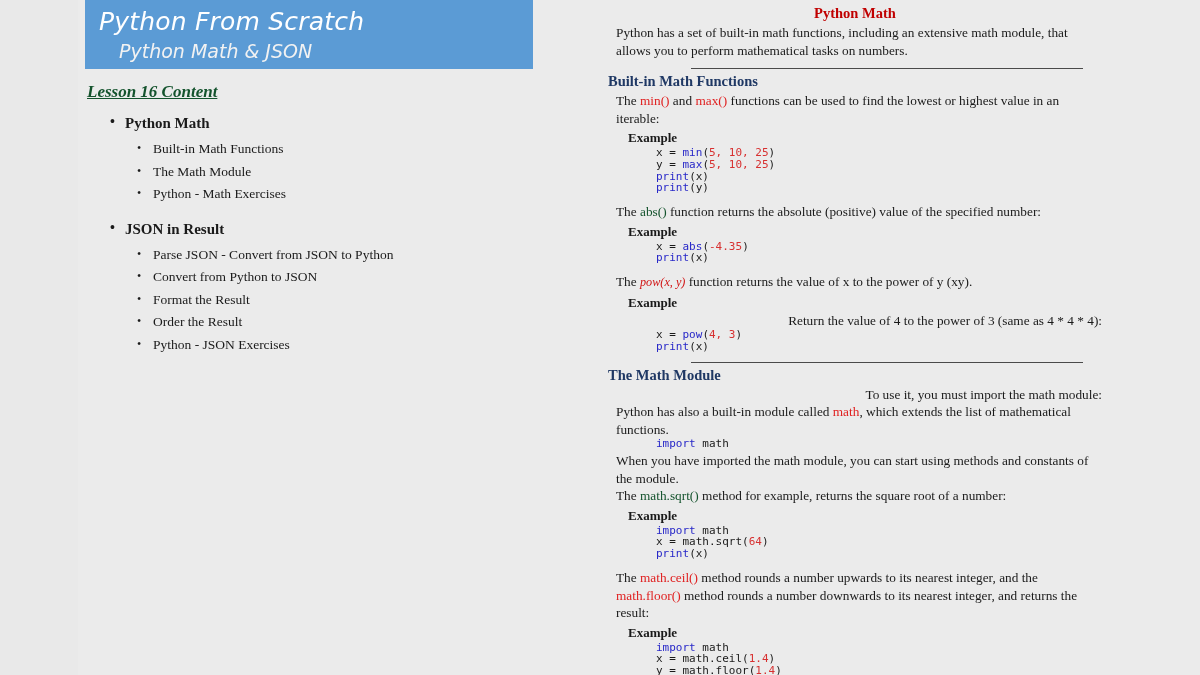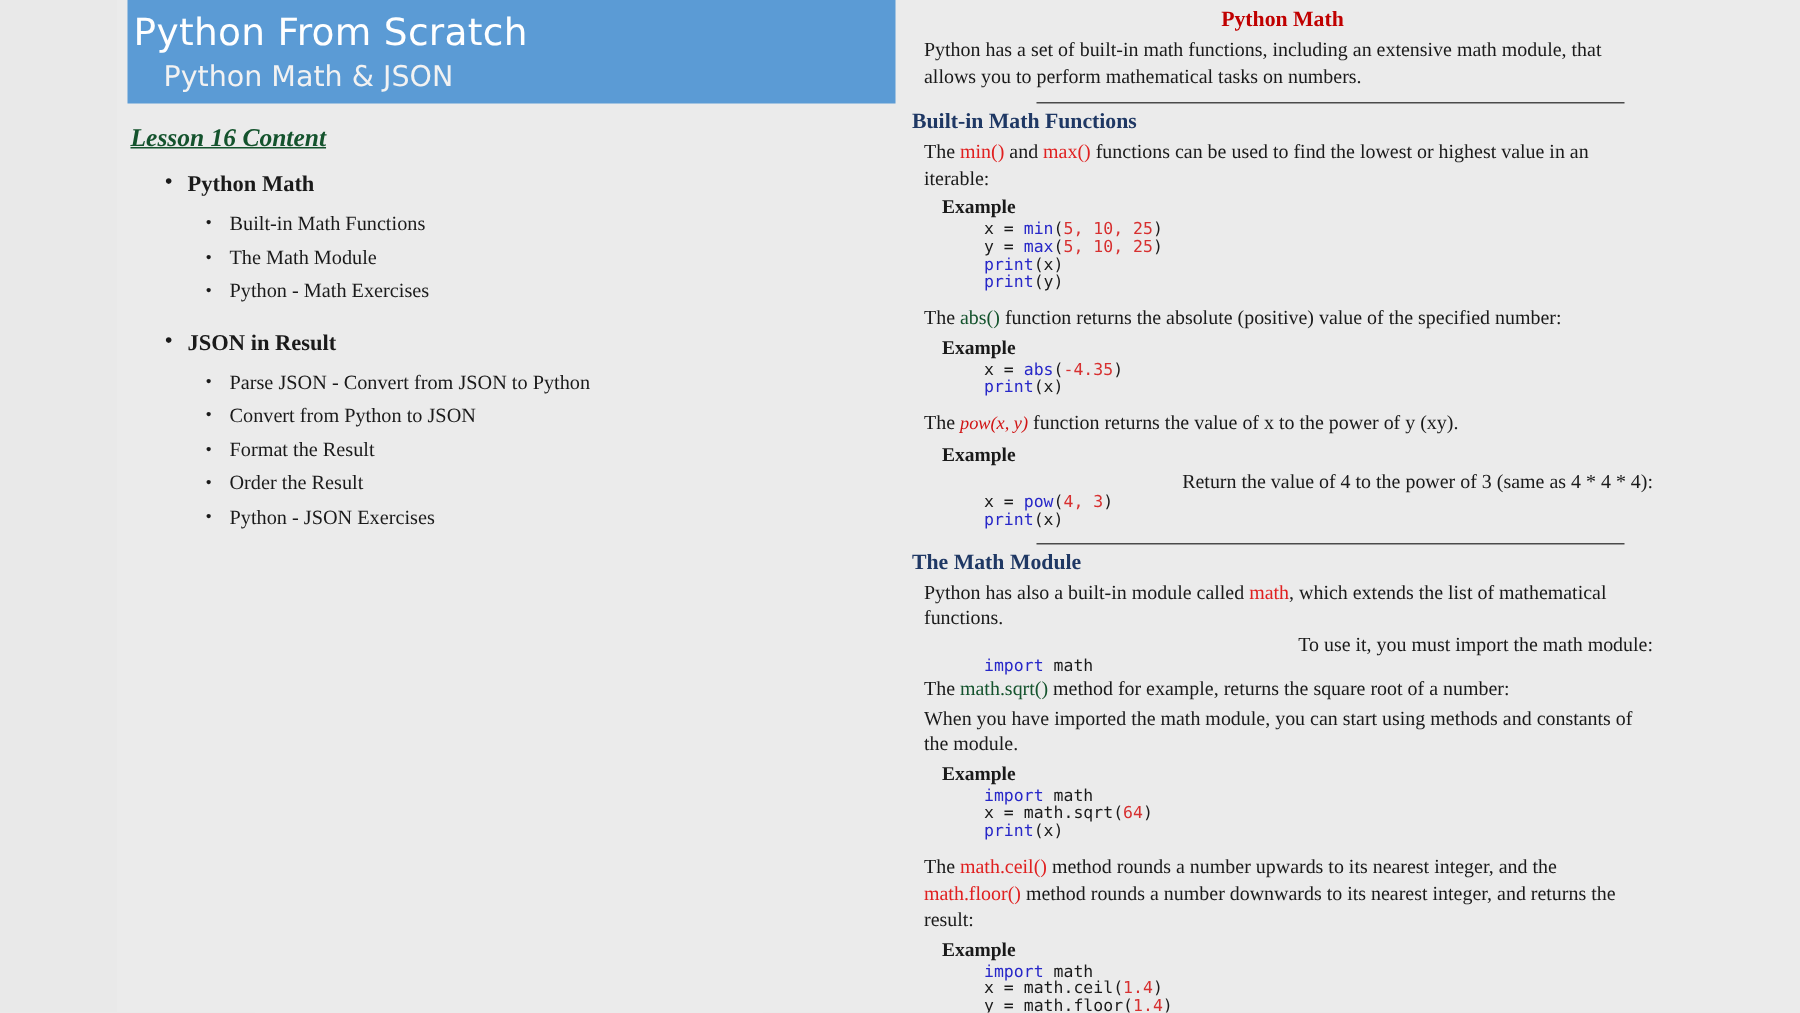--- a/index.html
+++ b/index.html
@@ -30,25 +30,26 @@
   }
 
   
   .left-col {
     position: absolute;
     left: 85px;
     top: 0;
     width: 500px;
   }
   .banner {
-    width: 512px;
+    width: 448px;
     height: 69px;
     background: #5b9bd5;
     box-sizing: border-box;
-    padding: 6px 0 0 4px;
+    padding: 6px 0 0 14px;
+    font-style: italic;
   }
   .banner-title {
     color: #ffffff;
     font-family: "DejaVu Sans", sans-serif;
     font-size: 25px;
     font-weight: 400;
     line-height: 32px;
     letter-spacing: 0.2px;
   }
   .banner-sub {
@@ -243,28 +244,28 @@
 
   <div class="example-label">Example</div>
   <p class="body indent1">Return the value of 4 to the power of 3 (same as 4 * 4 * 4):</p>
   <pre class="code"><span>x = </span><span class="fn">pow</span><span>(</span><span class="num">4, 3</span><span>)</span>
 <span class="fn">print</span><span>(x)</span></pre>
 
   <hr class="hr">
 
   <div class="sec-head">The Math Module</div>
 
+  <p class="body indent1">To use it, you must import the math module:</p>
+
   <p class="body"><span>Python has also a built-in module called </span><span class="red">math</span><span>, which extends the list of mathematical functions.</span></p>
-
-  <p class="body indent1">To use it, you must import the math module:</p>
   <pre class="code"><span class="kw">import</span><span> math</span></pre>
 
+  <p class="body" style="margin-top:2px">When you have imported the math module, you can start using methods and constants of the module.</p>
+
   <p class="body"><span>The </span><span class="red-dark">math.sqrt()</span><span> method for example, returns the square root of a number:</span></p>
-
-  <p class="body" style="margin-top:2px">When you have imported the math module, you can start using methods and constants of the module.</p>
 
   <div class="example-label">Example</div>
   <pre class="code"><span class="kw">import</span><span> math</span>
 <span>x = math.sqrt(</span><span class="num">64</span><span>)</span>
 <span class="fn">print</span><span>(x)</span></pre>
 
   <div class="spacer-md"></div>
 
   <p class="body"><span>The </span><span class="red">math.ceil()</span><span> method rounds a number upwards to its nearest integer, and the </span><span class="red">math.floor()</span><span> method rounds a number downwards to its nearest integer, and returns the result:</span></p>
 

